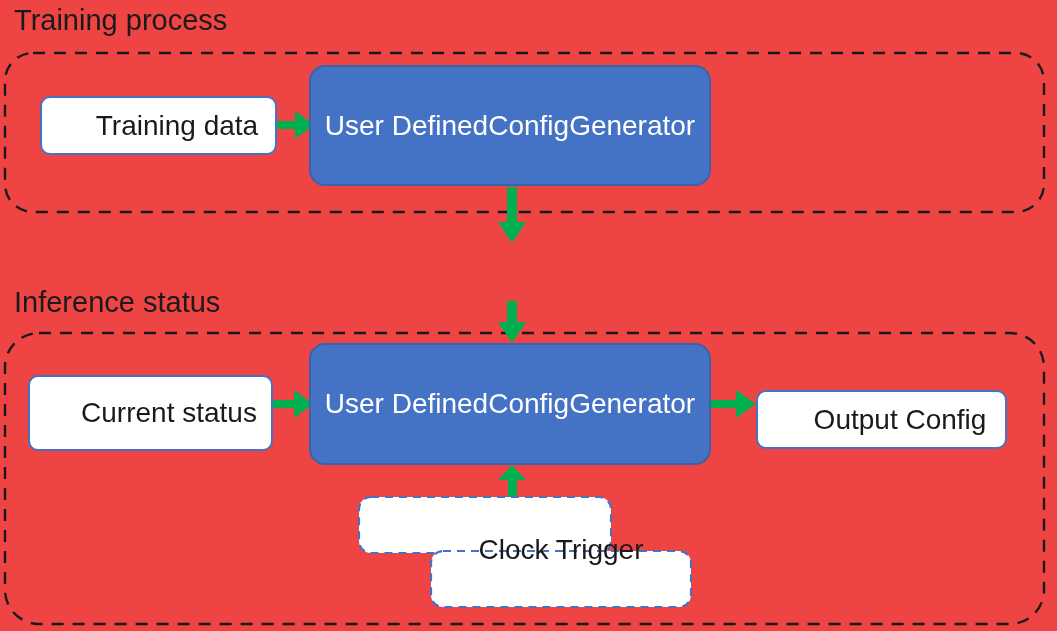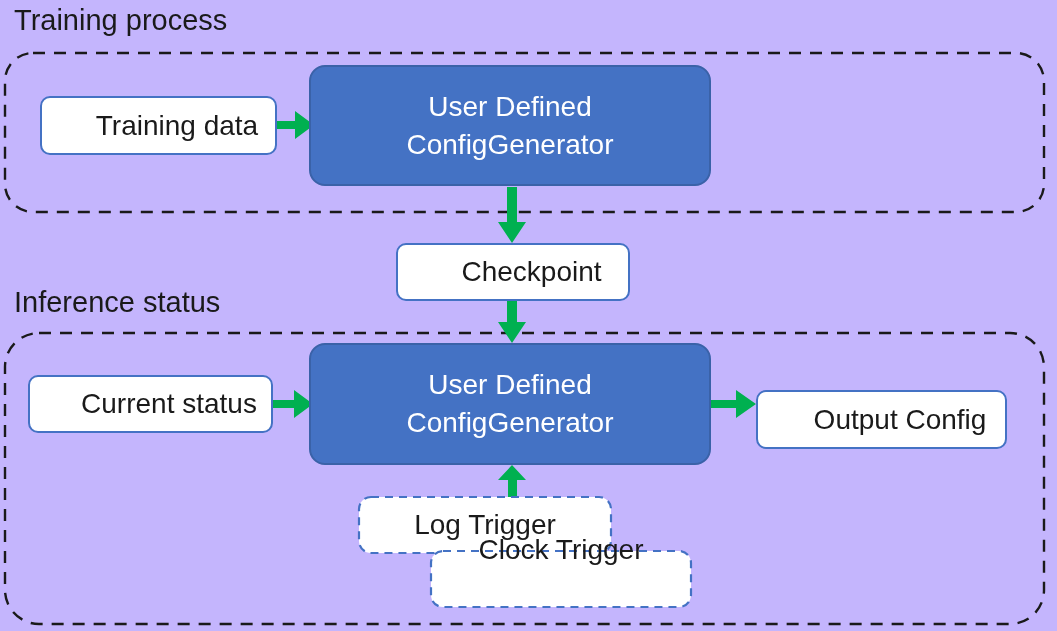--- a/index.html
+++ b/index.html
@@ -4,21 +4,21 @@
 <style>
   html, body {
     margin: 0;
     padding: 0;
     background: #ffffff;
   }
   .stage {
     position: relative;
     width: 1057px;
     height: 631px;
-    background: #c4b5fd;
+    background: #ef4444;
     font-family: "Liberation Sans", "DejaVu Sans", sans-serif;
     overflow: hidden;
   }
   .section-title {
     position: absolute;
     font-size: 29px;
     color: var(--text-dark, #1a1a1a);
     white-space: nowrap;
   }
   .svg-layer {
@@ -57,21 +57,20 @@
     box-sizing: border-box;
     white-space: nowrap;
     padding-left: 37px;
   }
   .generator-box {
     position: absolute;
     background: var(--blue-fill, #4472C4);
     border: 2px solid var(--blue-border, #3A62A8);
     border-radius: 16px;
     display: flex;
-    flex-direction: column;
     align-items: center;
     justify-content: center;
     font-size: 28px;
     line-height: 38px;
     color: var(--text-light, #ffffff);
     box-sizing: border-box;
     text-align: center;
   }
   .trigger-label {
     position: absolute;
@@ -111,34 +110,30 @@
 
   <div class="io-box" style="left:40px; top:96px; width:237px; height:59px;">
     <span>Training data</span>
   </div>
 
   <div class="generator-box" style="left:309px; top:65px; width:402px; height:121px;">
     <span>User Defined</span>
     <span>ConfigGenerator</span>
   </div>
 
-  <div class="io-box" style="left:396px; top:243px; width:234px; height:58px;">
-    <span>Checkpoint</span>
-  </div>
 
-  <div class="io-box" style="left:28px; top:375px; width:245px; height:58px;">
+  <div class="io-box" style="left:28px; top:375px; width:245px; height:76px;">
     <span>Current status</span>
   </div>
 
   <div class="generator-box" style="left:309px; top:343px; width:402px; height:122px;">
     <span>User Defined</span>
     <span>ConfigGenerator</span>
   </div>
 
   <div class="io-box" style="left:756px; top:374px; width:251px; height:59px;margin-top:16px;">
     <span>Output Config</span>
   </div>
 
-  <div class="trigger-label" style="left:359px; top:497px; width:252px; height:56px;">Log Trigger</div>
 
   <div class="trigger-label" style="left:431px; top:522px; width:260px; height:56px;text-align:right;">Clock Trigger</div>
 
 </div>
 
 </body></html>

